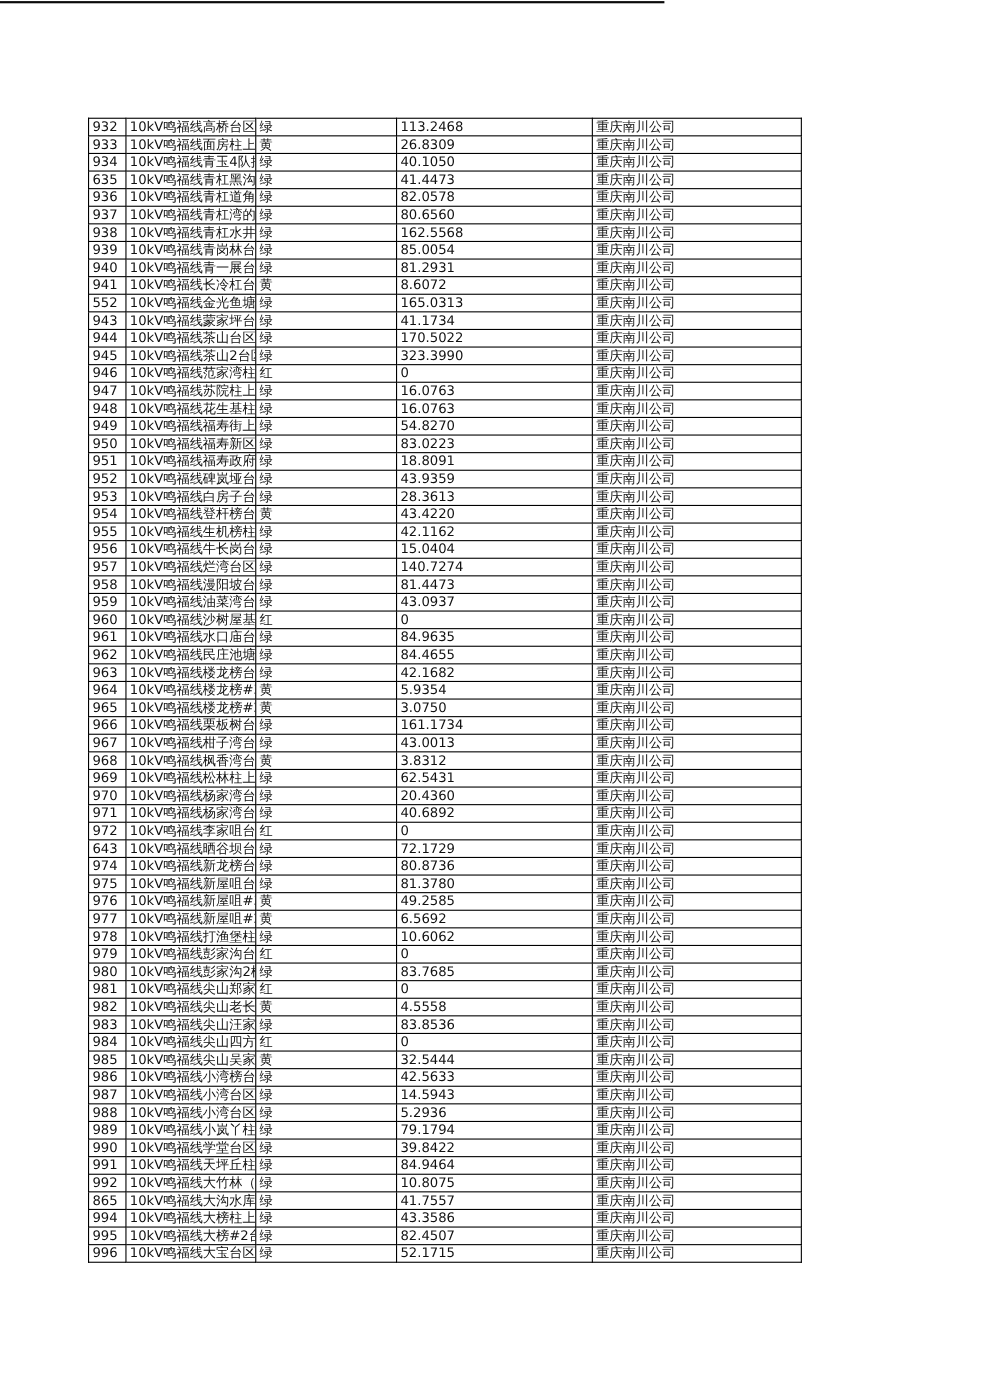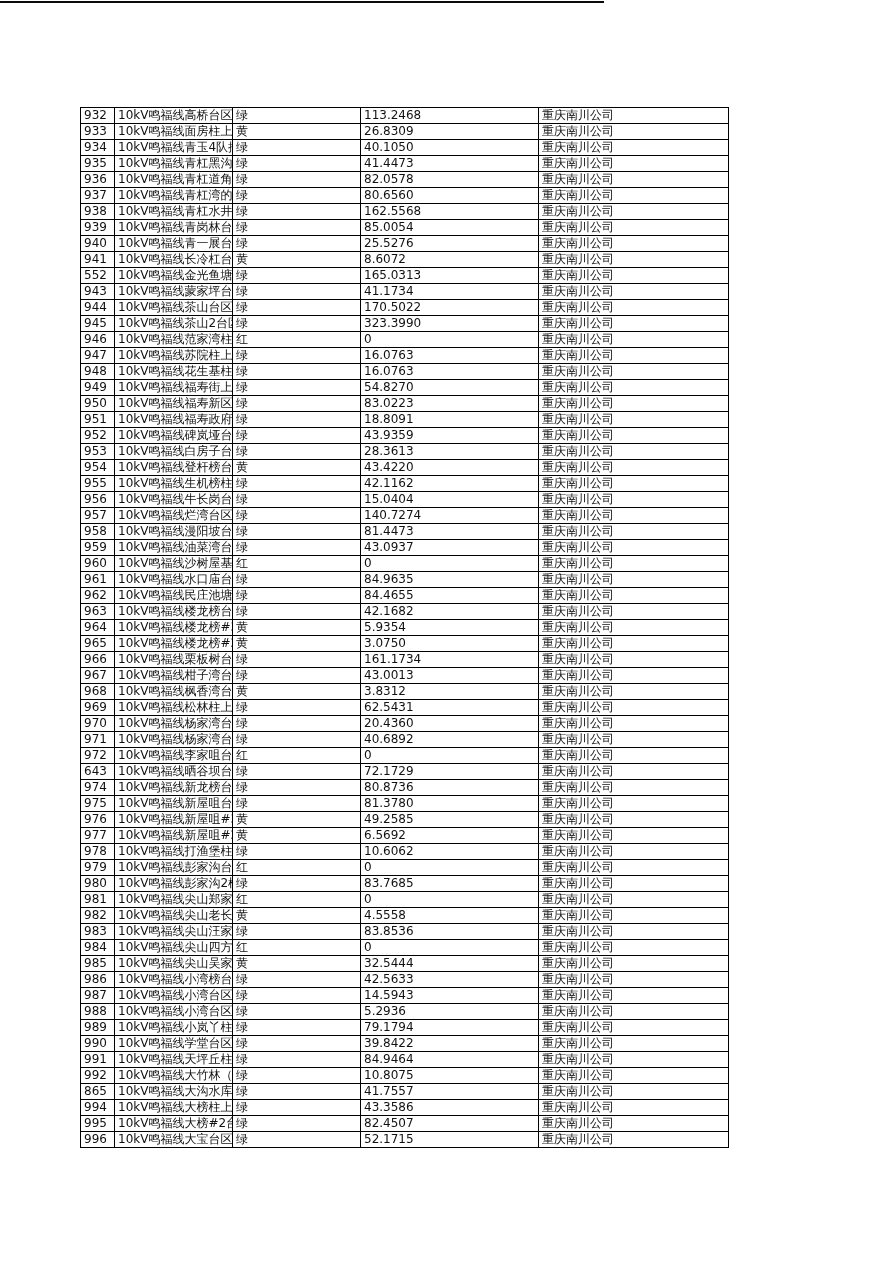--- a/index.html
+++ b/index.html
@@ -83,21 +83,21 @@
             <td class="c-company">重庆南川公司</td>
           </tr>
           <tr>
             <td class="c-no">934</td>
             <td class="c-name">10kV鸣福线青玉4队抽水公</td>
             <td class="c-status">绿</td>
             <td class="c-value">40.1050</td>
             <td class="c-company">重庆南川公司</td>
           </tr>
           <tr>
-            <td class="c-no">935</td>
+            <td class="c-no">635</td>
             <td class="c-name">10kV鸣福线青杠黑沟柱上</td>
             <td class="c-status">绿</td>
             <td class="c-value">41.4473</td>
             <td class="c-company">重庆南川公司</td>
           </tr>
           <tr>
             <td class="c-no">936</td>
             <td class="c-name">10kV鸣福线青杠道角柱上</td>
             <td class="c-status">绿</td>
             <td class="c-value">82.0578</td>
@@ -121,21 +121,21 @@
             <td class="c-no">939</td>
             <td class="c-name">10kV鸣福线青岗林台区（</td>
             <td class="c-status">绿</td>
             <td class="c-value">85.0054</td>
             <td class="c-company">重庆南川公司</td>
           </tr>
           <tr>
             <td class="c-no">940</td>
             <td class="c-name">10kV鸣福线青一展台区柱</td>
             <td class="c-status">绿</td>
-            <td class="c-value">25.5276</td>
+            <td class="c-value">81.2931</td>
             <td class="c-company">重庆南川公司</td>
           </tr>
           <tr>
             <td class="c-no">941</td>
             <td class="c-name">10kV鸣福线长冷杠台区（</td>
             <td class="c-status">黄</td>
             <td class="c-value">8.6072</td>
             <td class="c-company">重庆南川公司</td>
           </tr>
           <tr>

